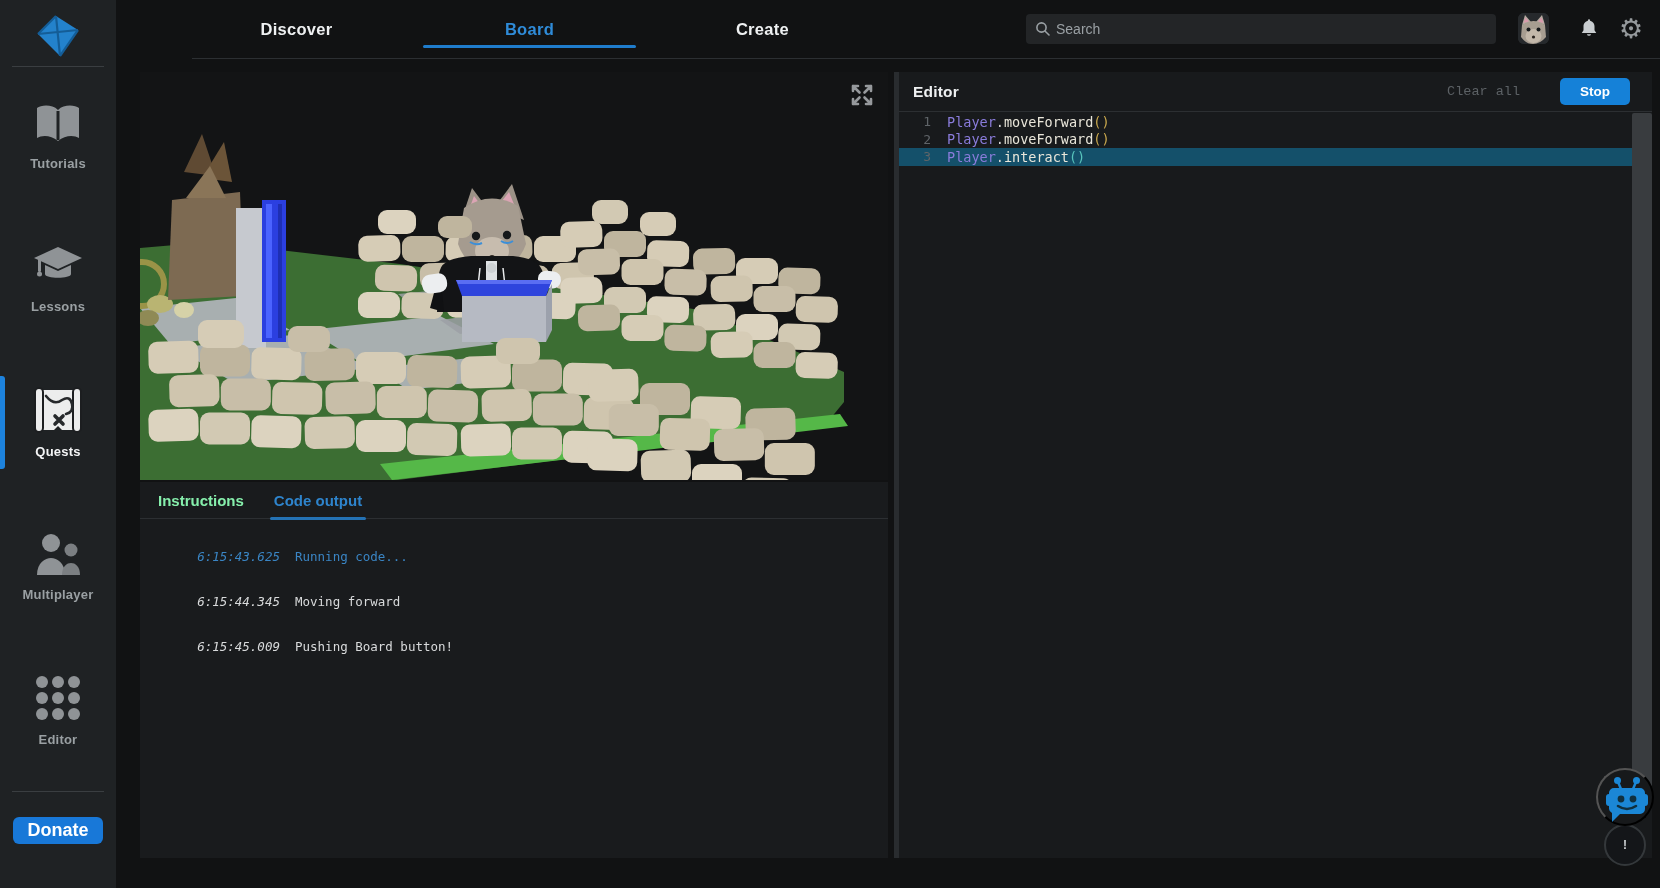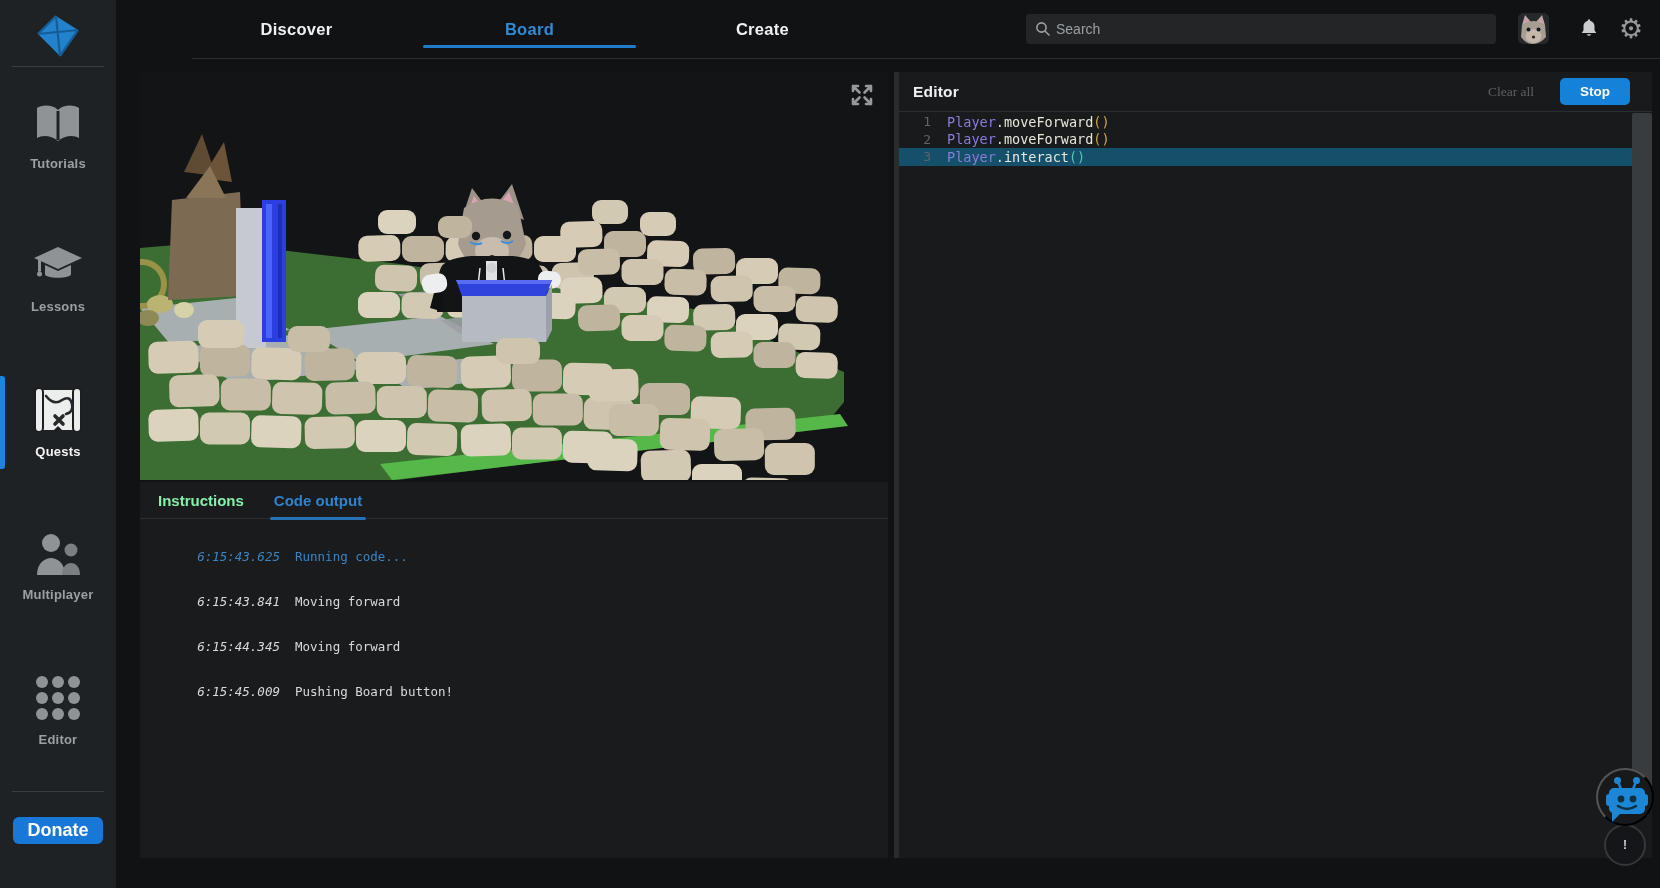--- a/index.html
+++ b/index.html
@@ -57,21 +57,21 @@
   .output-tab.active::after { content:""; position:absolute; left:0; right:0; bottom:-2px; height:3px; background:#2472b4; border-radius:2px; }
   #log-lines { position:absolute; left:12px; top:52px; right:12px; font-family:"DejaVu Sans Mono",monospace; font-size:12.5px; line-height:15px; }
   .log-line { white-space:pre; color:#d8dadb; }
   .log-time { font-style:italic; }
   .log-line.highlight { color:#3a85c4; }
   
   #editor-panel { position:absolute; left:894px; top:72px; width:758px; height:786px; background:#181a1c; border-left:5px solid #292c2f; }
   #editor-header { position:absolute; left:0; right:0; top:0; height:40px; border-bottom:1px solid #2c2f32; display:flex; align-items:center; }
   #editor-title { font-size:15.5px; font-weight:bold; color:#eef0f1; margin-left:14px; letter-spacing:.2px; }
   #editor-header .spacer { flex:1; }
-  #clear-all-btn { background:none; border:none; color:#5c6165; font-size:13.5px; font-family:Liberation Serif, serif; cursor:pointer; margin-right:26px; }
+  #clear-all-btn { background:none; border:none; color:#5c6165; font-size:13.5px; font-family:Liberation Mono, monospace; cursor:pointer; margin-right:40px; }
   #stop-btn { background:#1581d8; border:none; border-radius:5px; color:#fff; font-weight:bold; font-size:13.5px;
     font-family:"Liberation Sans",sans-serif; padding:6px 20px; margin-right:22px; cursor:pointer; }
   #code-lines { position:absolute; left:0; right:0; top:41px; font-family:"DejaVu Sans Mono",monospace; font-size:13.5px; }
   .code-line { display:flex; height:17.5px; align-items:center; cursor:text; }
   .code-line.active { background:#14506a; }
   .line-num { width:32px; text-align:right; color:#5f6468; font-size:13px; flex:none; }
   .line-code { margin-left:16px; white-space:pre; }
   .tok-object { color:#8a7cdb; }
   .tok-punct { color:#d4d4d4; }
   .tok-method { color:#e9e6da; }
@@ -389,23 +389,20 @@
         </div>
         <div class="output-tab active">
           <span>Code output</span>
         </div>
       </div>
     <div id="log-lines">
         <div class="log-line highlight">
       <span class="log-time">6:15:43.625</span><span class="log-msg">  Running code...</span>
     </div>
         <div class="log-line">
-      <span class="log-time">6:15:43.841</span><span class="log-msg">  Moving forward</span>
-    </div>
-        <div class="log-line">
       <span class="log-time">6:15:44.345</span><span class="log-msg">  Moving forward</span>
     </div>
         <div class="log-line">
       <span class="log-time">6:15:45.009</span><span class="log-msg">  Pushing Board button!</span>
     </div>
       </div>
   </section>
 
   <section id="editor-panel">
     <div id="editor-header">

